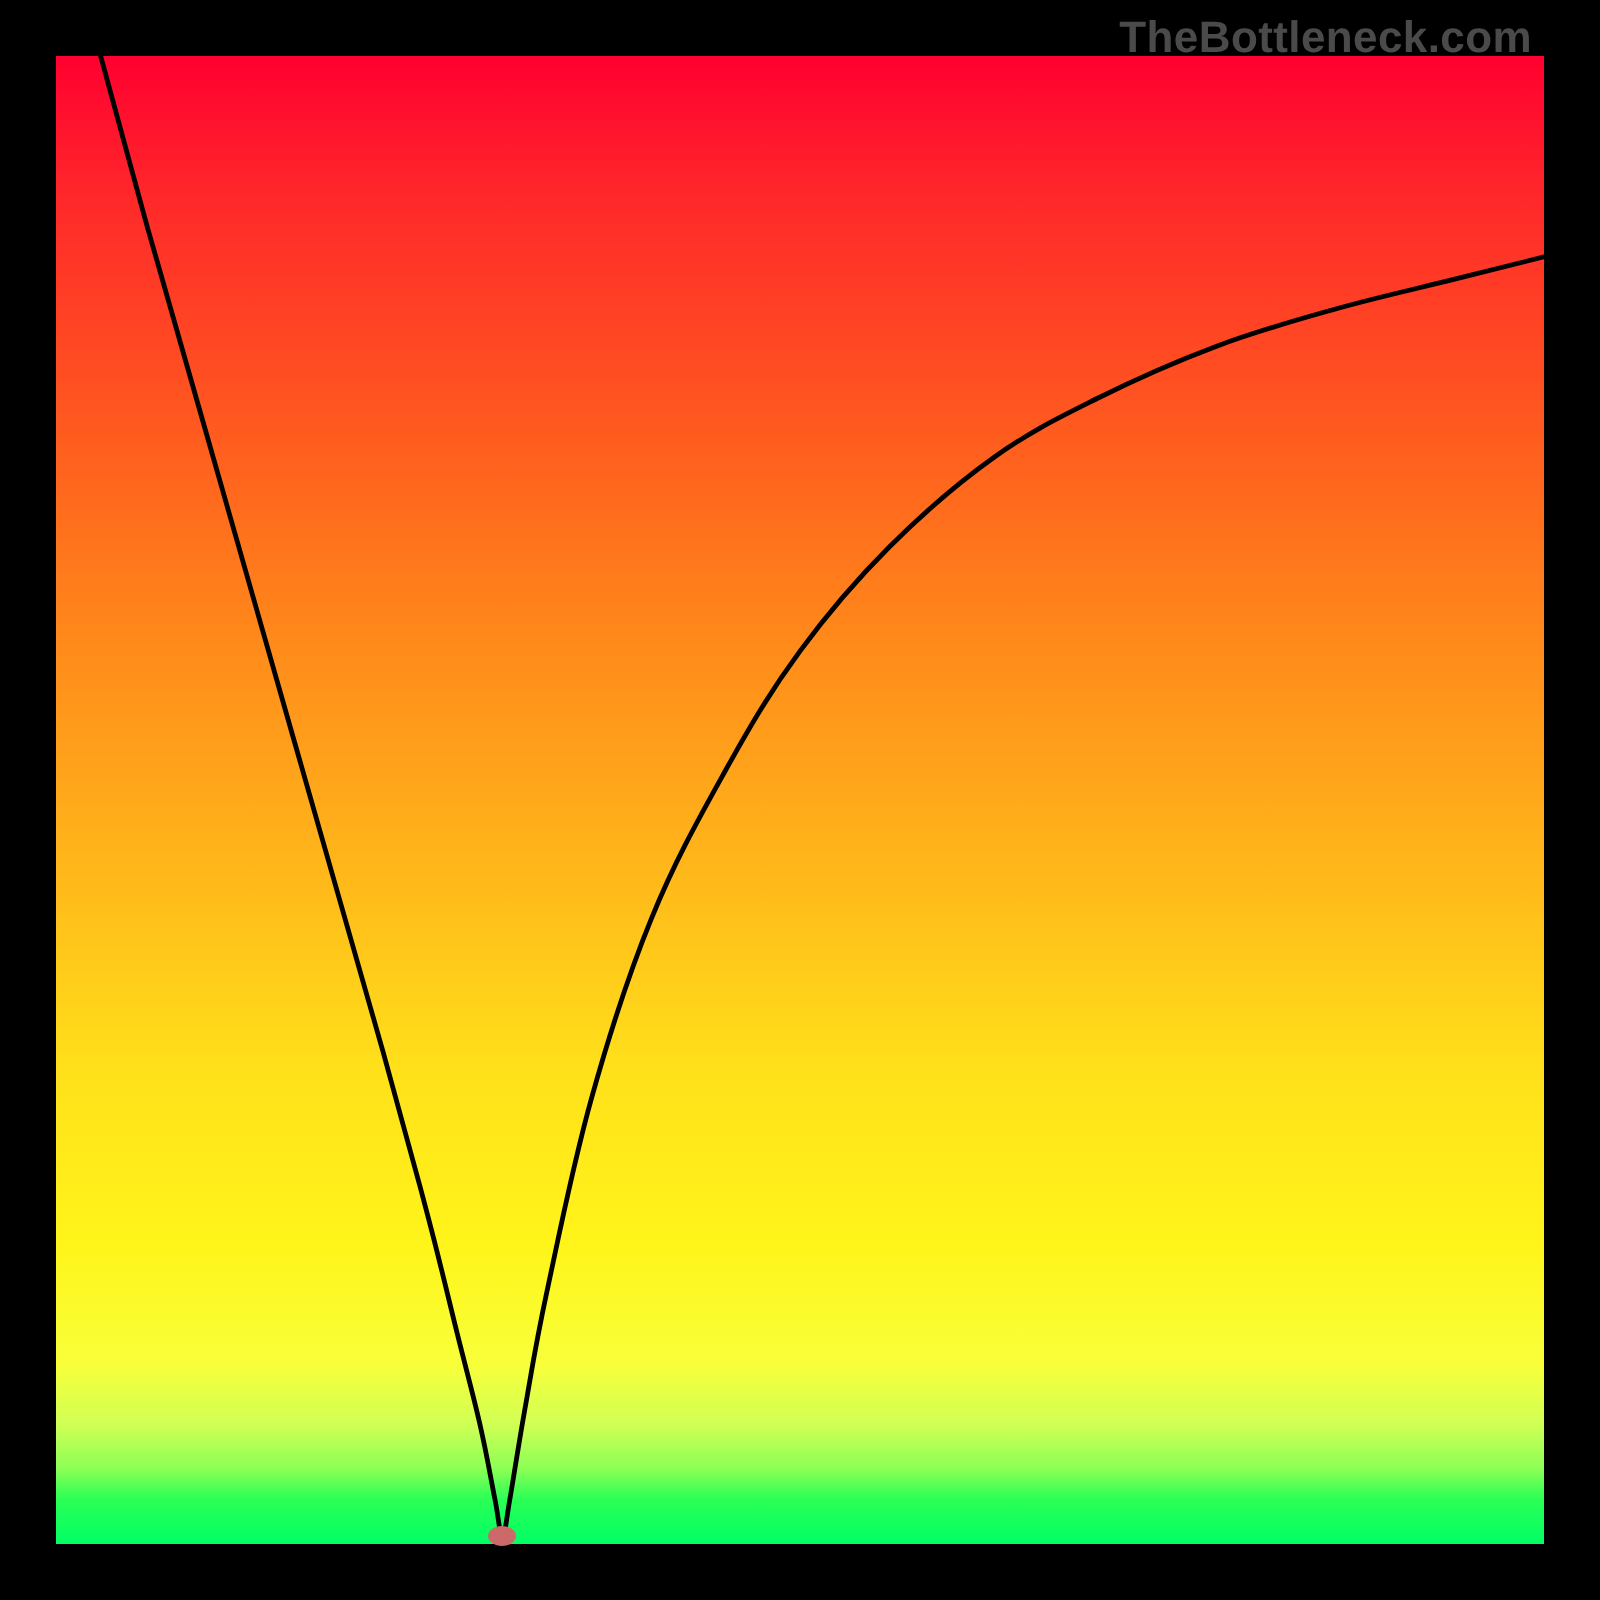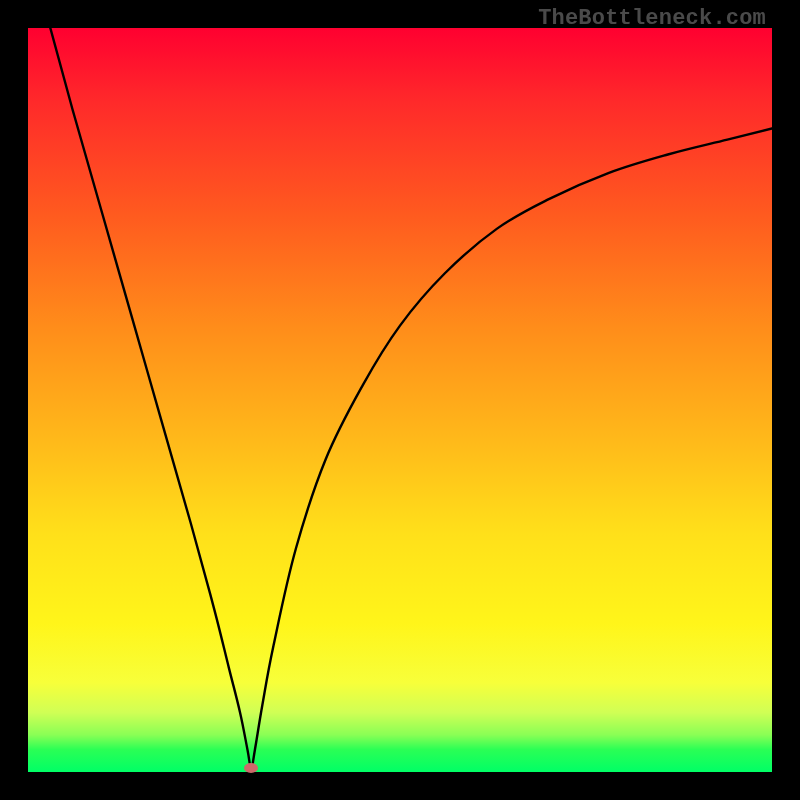--- a/index.html
+++ b/index.html
@@ -28,21 +28,21 @@
       #d0ff55 92%,
       #8aff55 95%,
       #2aff55 97%,
       #00ff66 100%
     );
   }
   .watermark {
     position: absolute;
     top: 6px;
     right: 34px;
-    font-family: Liberation Mono, monospace;
+    font-family: Liberation Sans, sans-serif;
     font-size: 22px;
     font-weight: 600;
     color: #4a4a4a;
     letter-spacing: 0.2px;
     user-select: none;
   }
   svg.curve {
     position: absolute;
     left: 0; top: 0;
     width: 100%;

